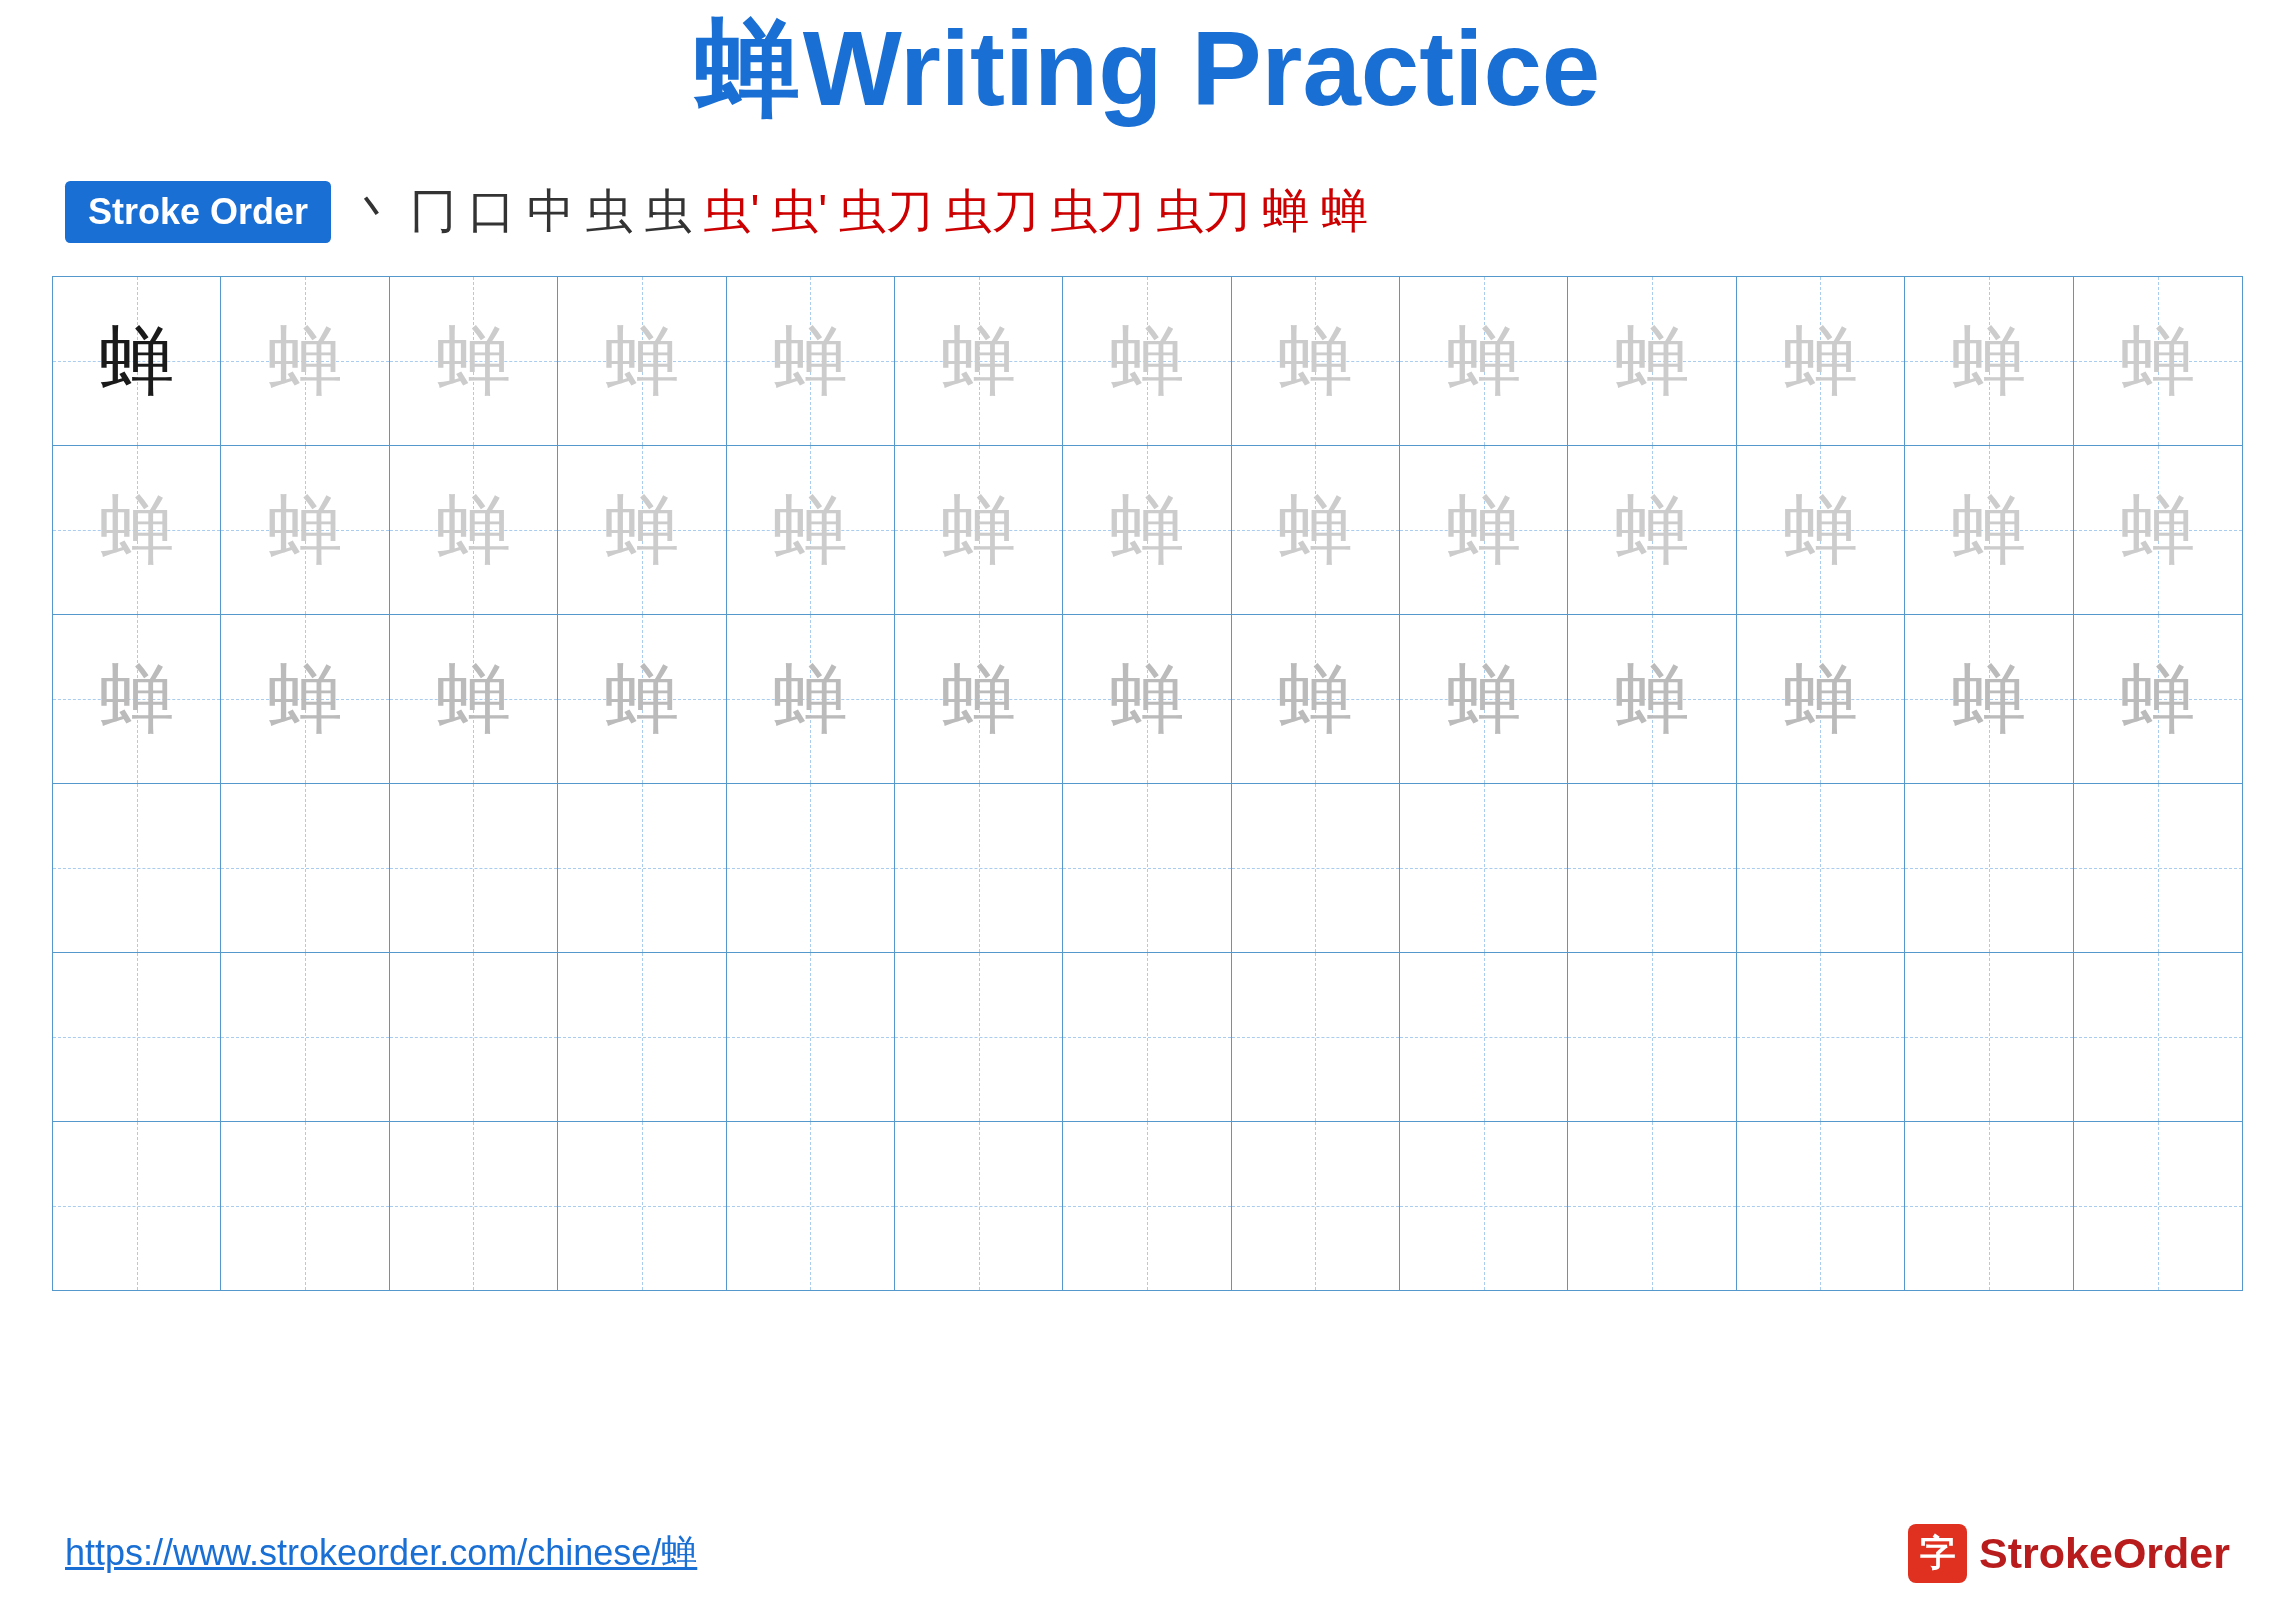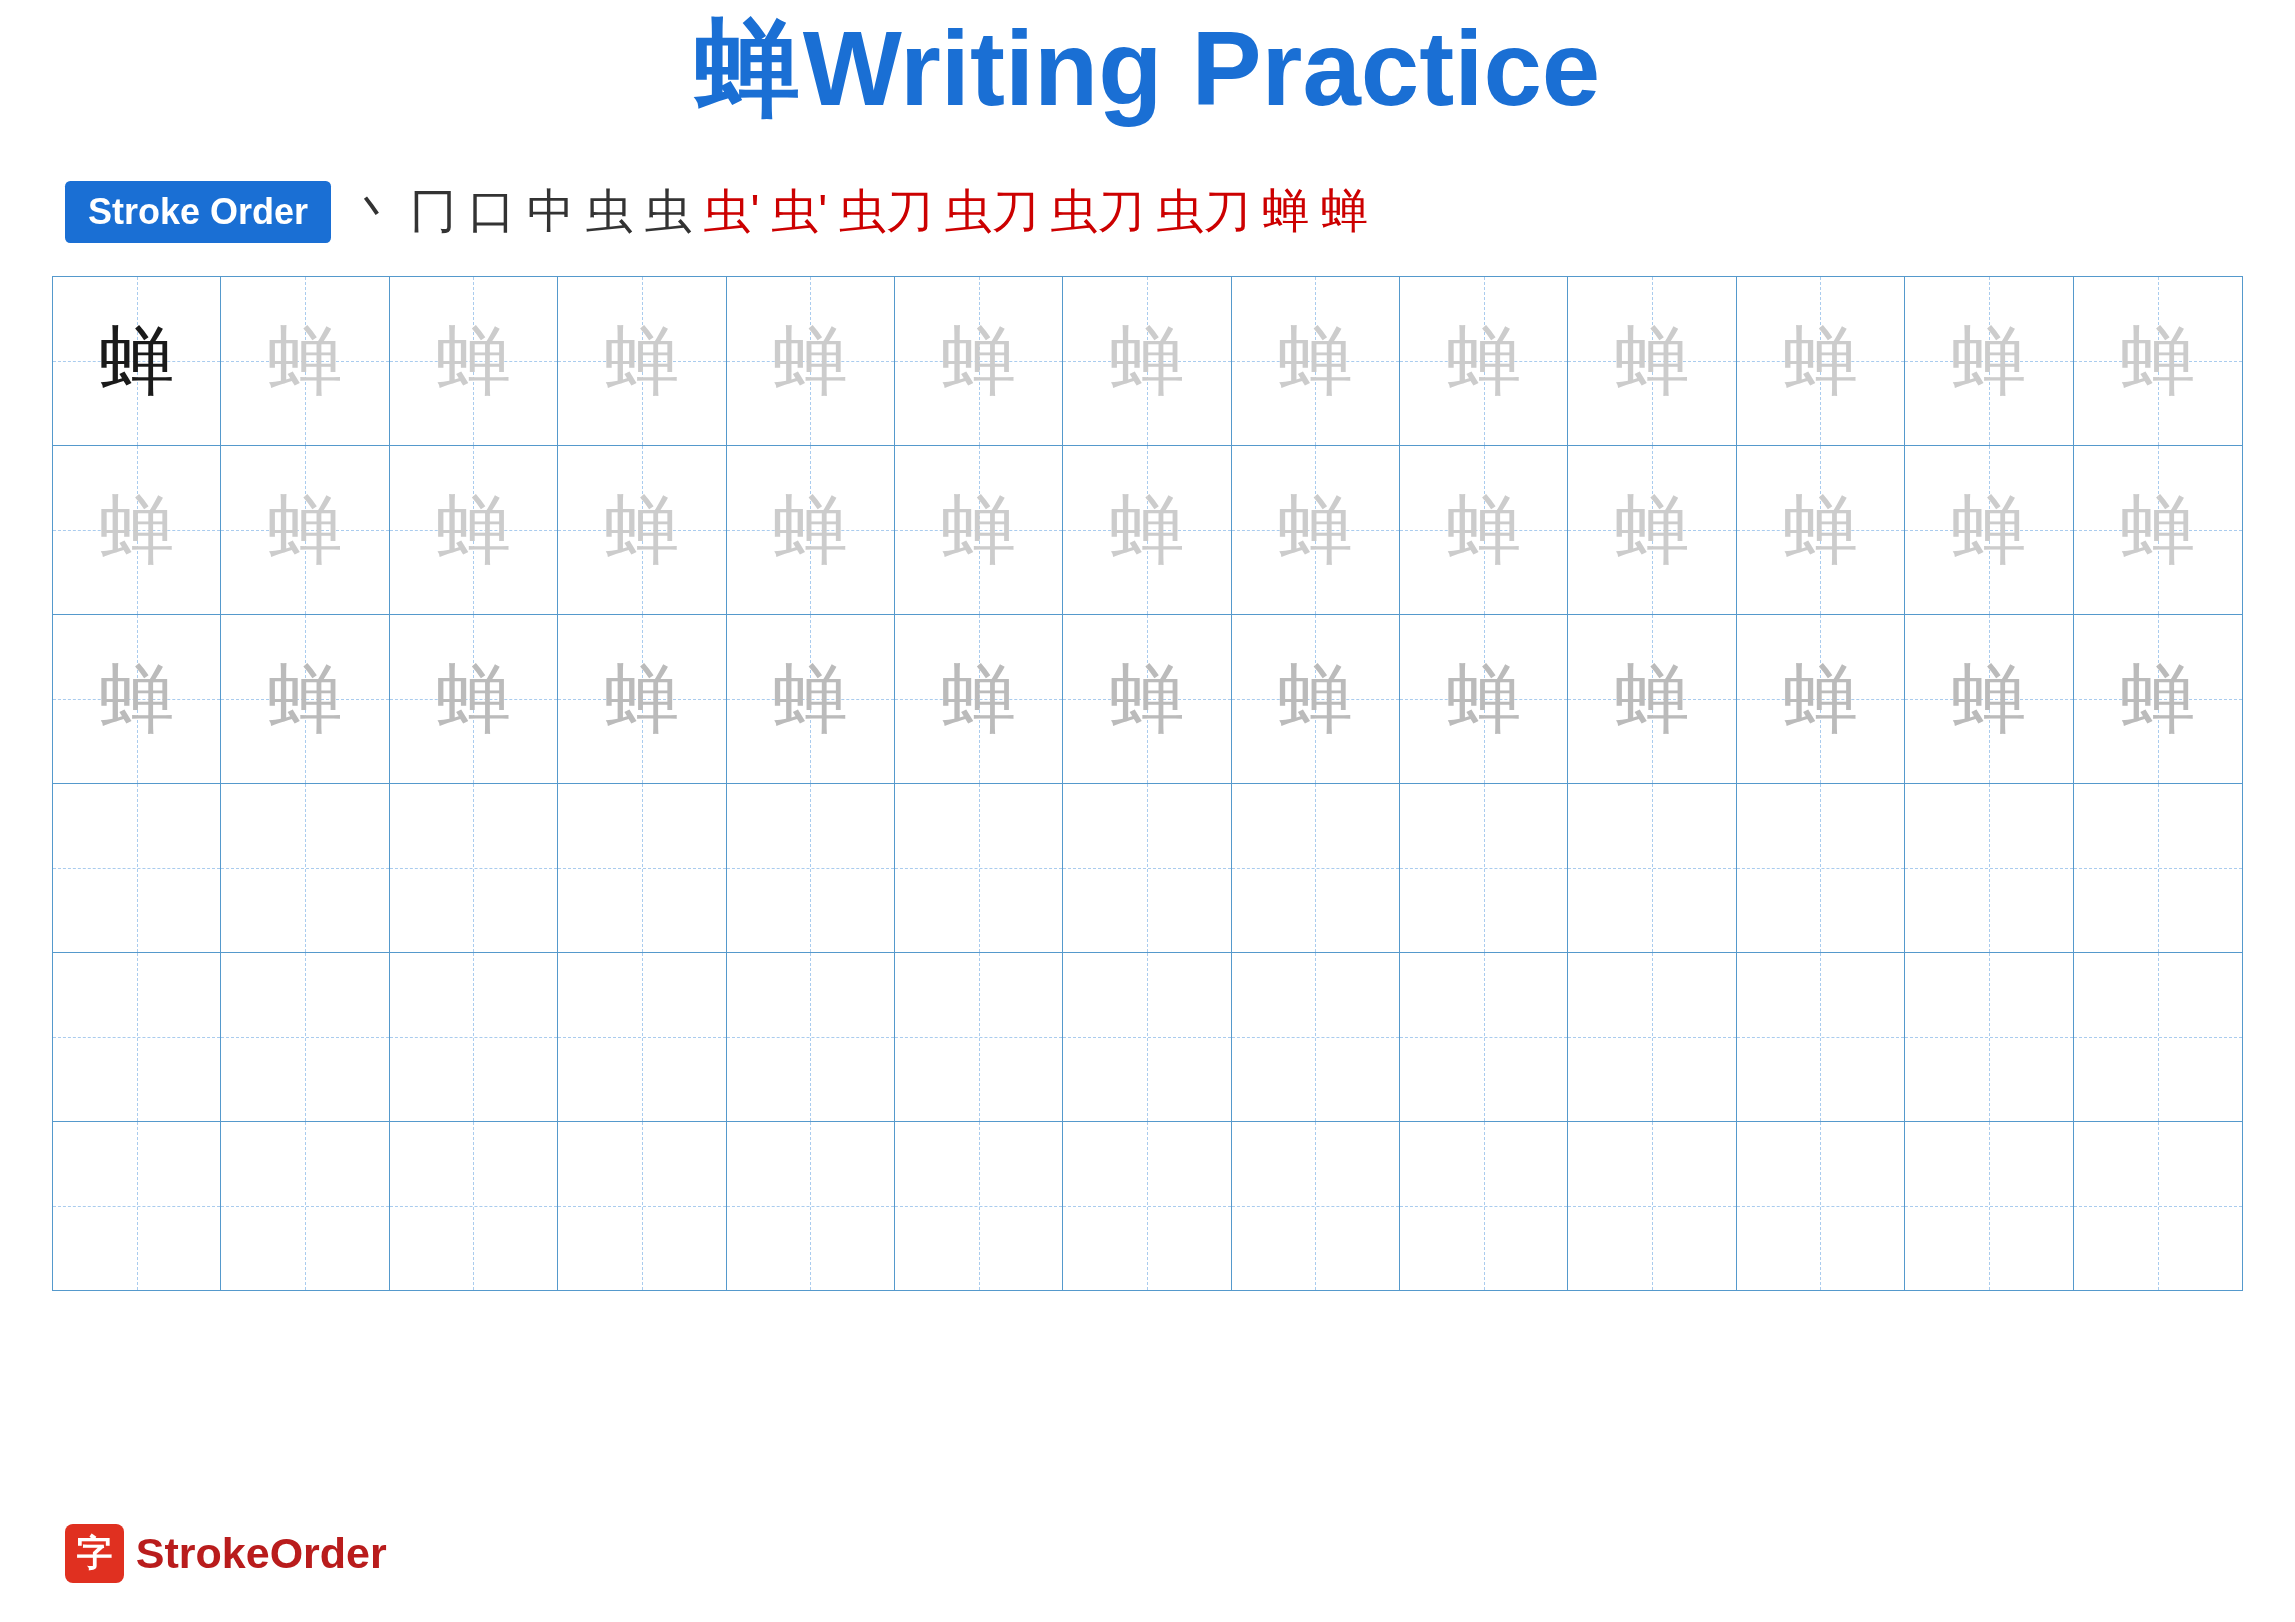--- a/index.html
+++ b/index.html
@@ -359,20 +359,21 @@
     <div class="grid-cell" style="height: 168px; min-height: 168px;"></div>
     <div class="grid-cell" style="height: 168px; min-height: 168px;"></div>
     <div class="grid-cell" style="height: 168px; min-height: 168px;"></div>
     <div class="grid-cell" style="height: 168px; min-height: 168px;"></div>
     <div class="grid-cell" style="height: 168px; min-height: 168px;"></div>
     <div class="grid-cell" style="height: 168px; min-height: 168px;"></div>
   </div>
 </div>
 
 <div class="footer">
+  <a class="footer-url" href="#">https://www.strokeorder.com/chinese/蝉</a>
   <div class="footer-logo">
     <div class="footer-logo-icon">
       <span>字</span>
     </div>
     <span class="footer-logo-text">StrokeOrder</span>
   </div>
 </div>
 
 
 </body></html>

